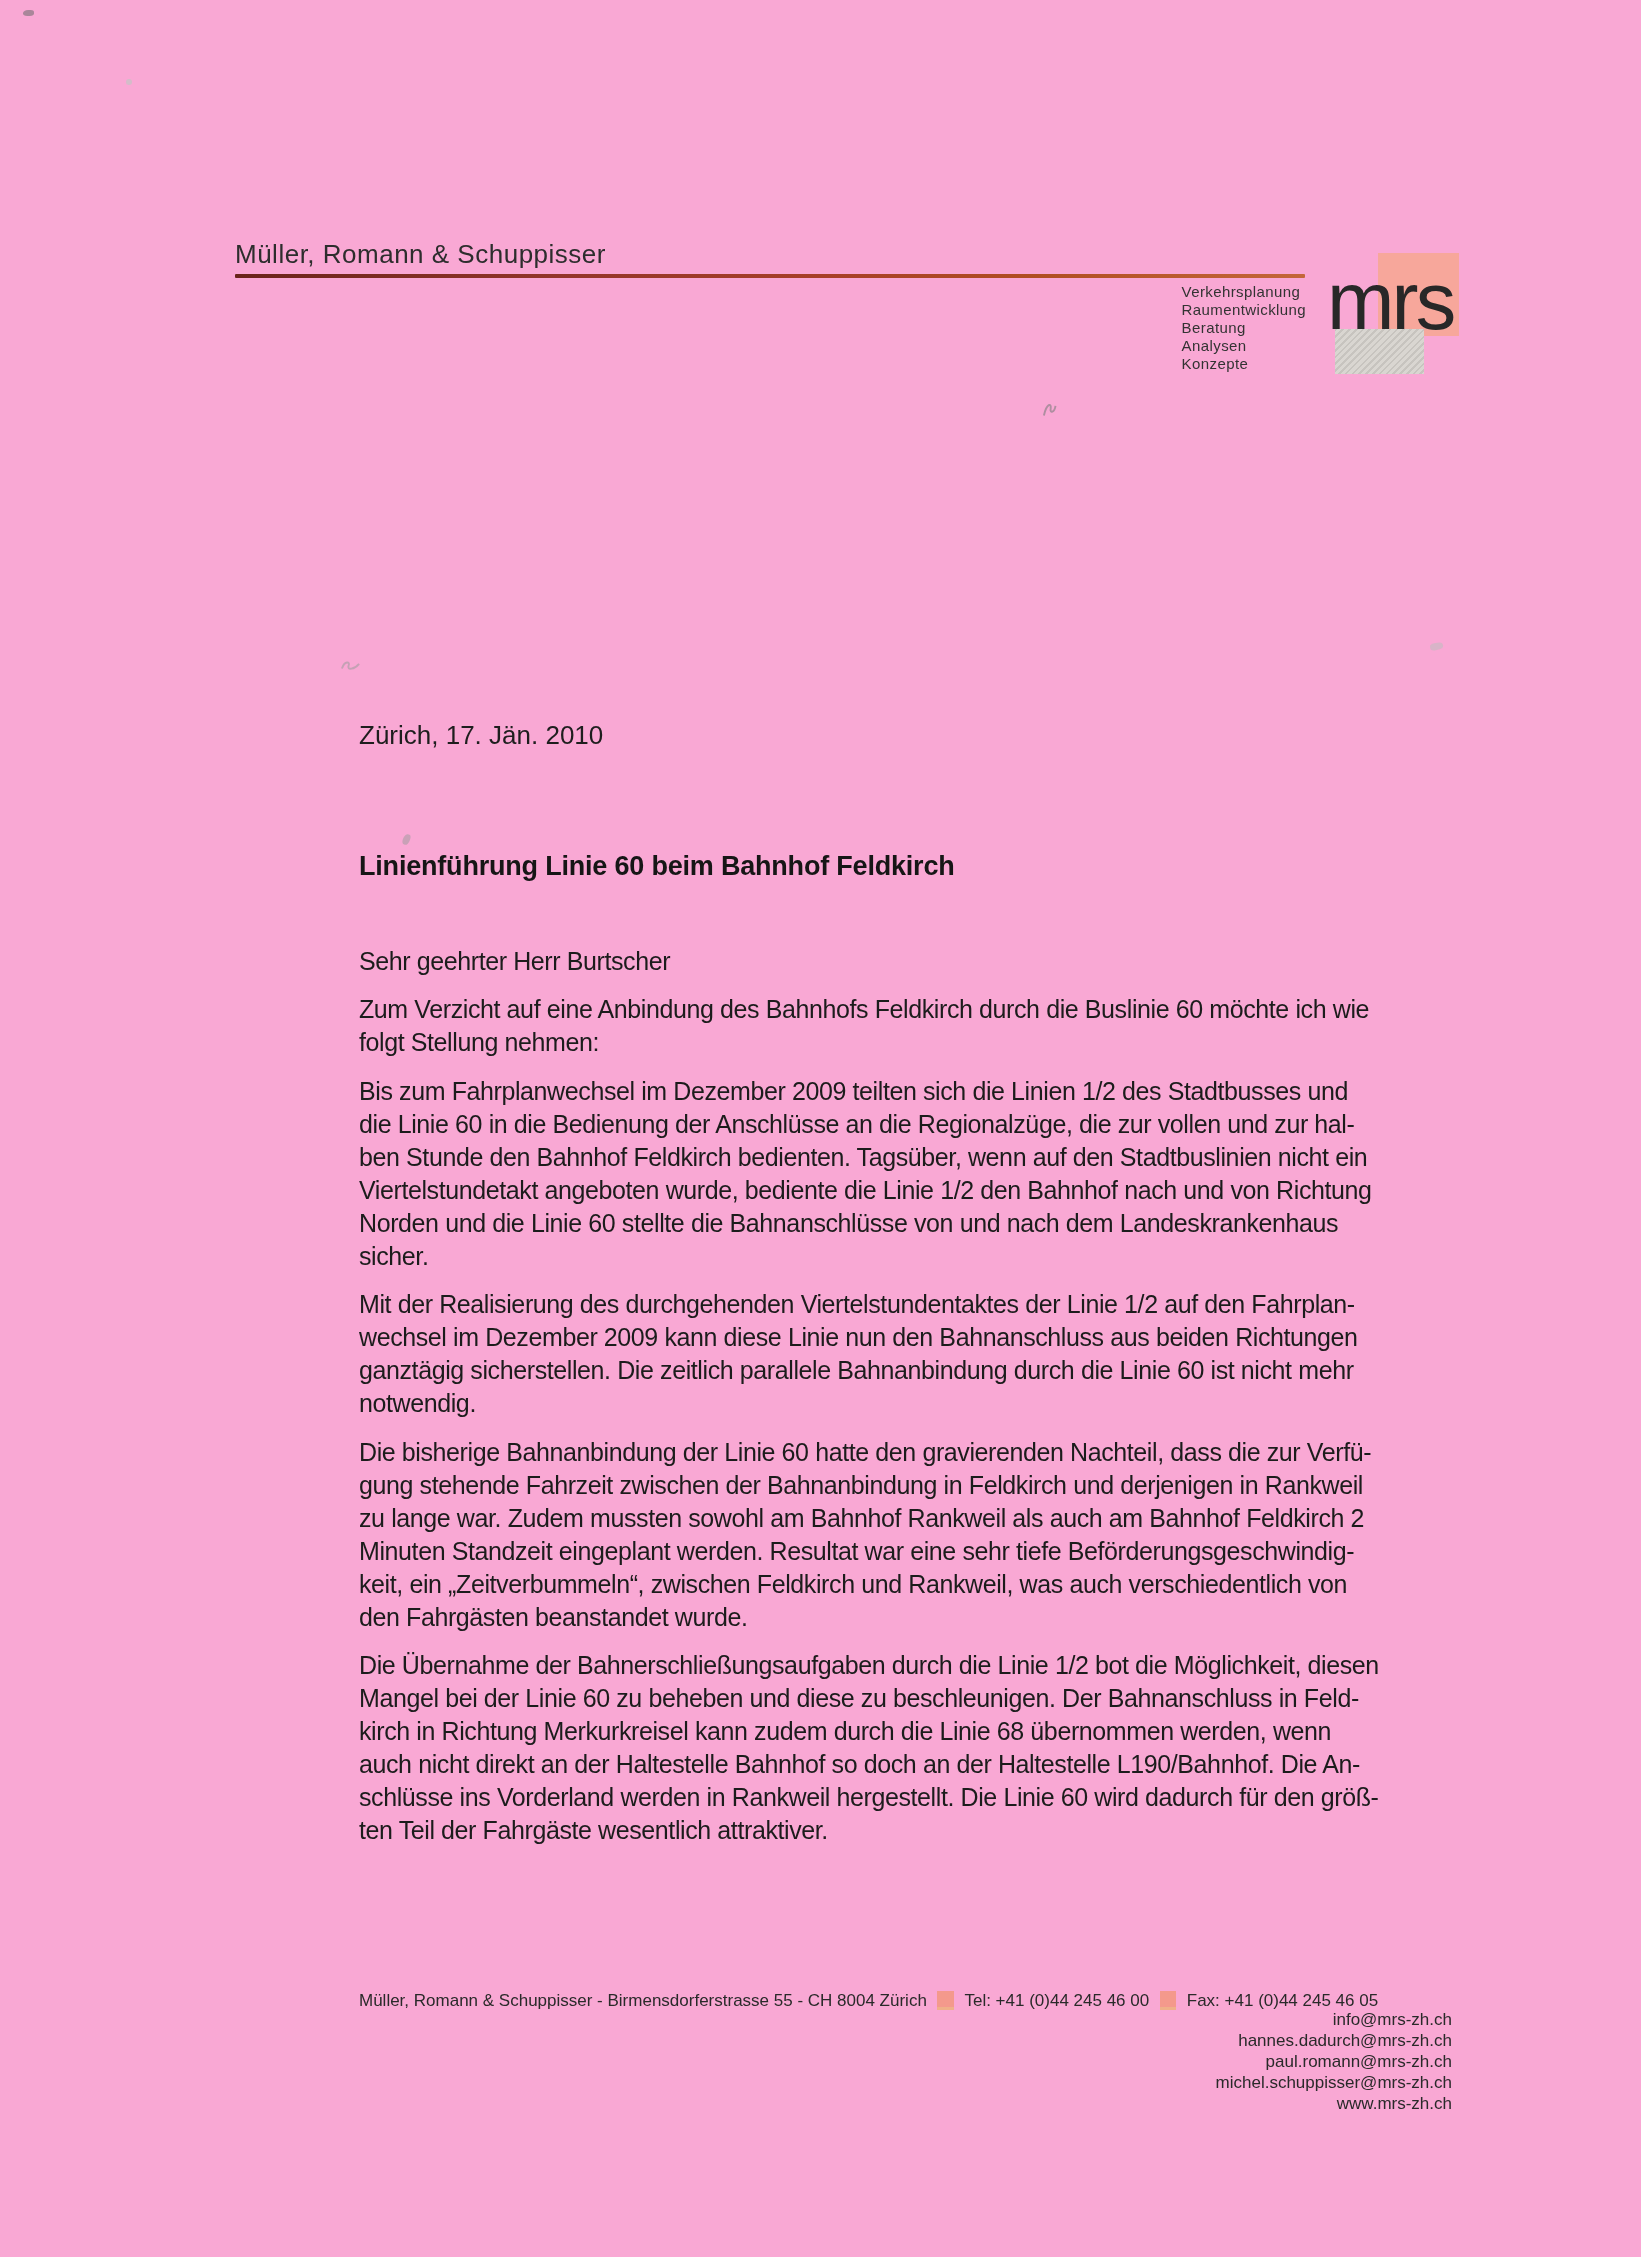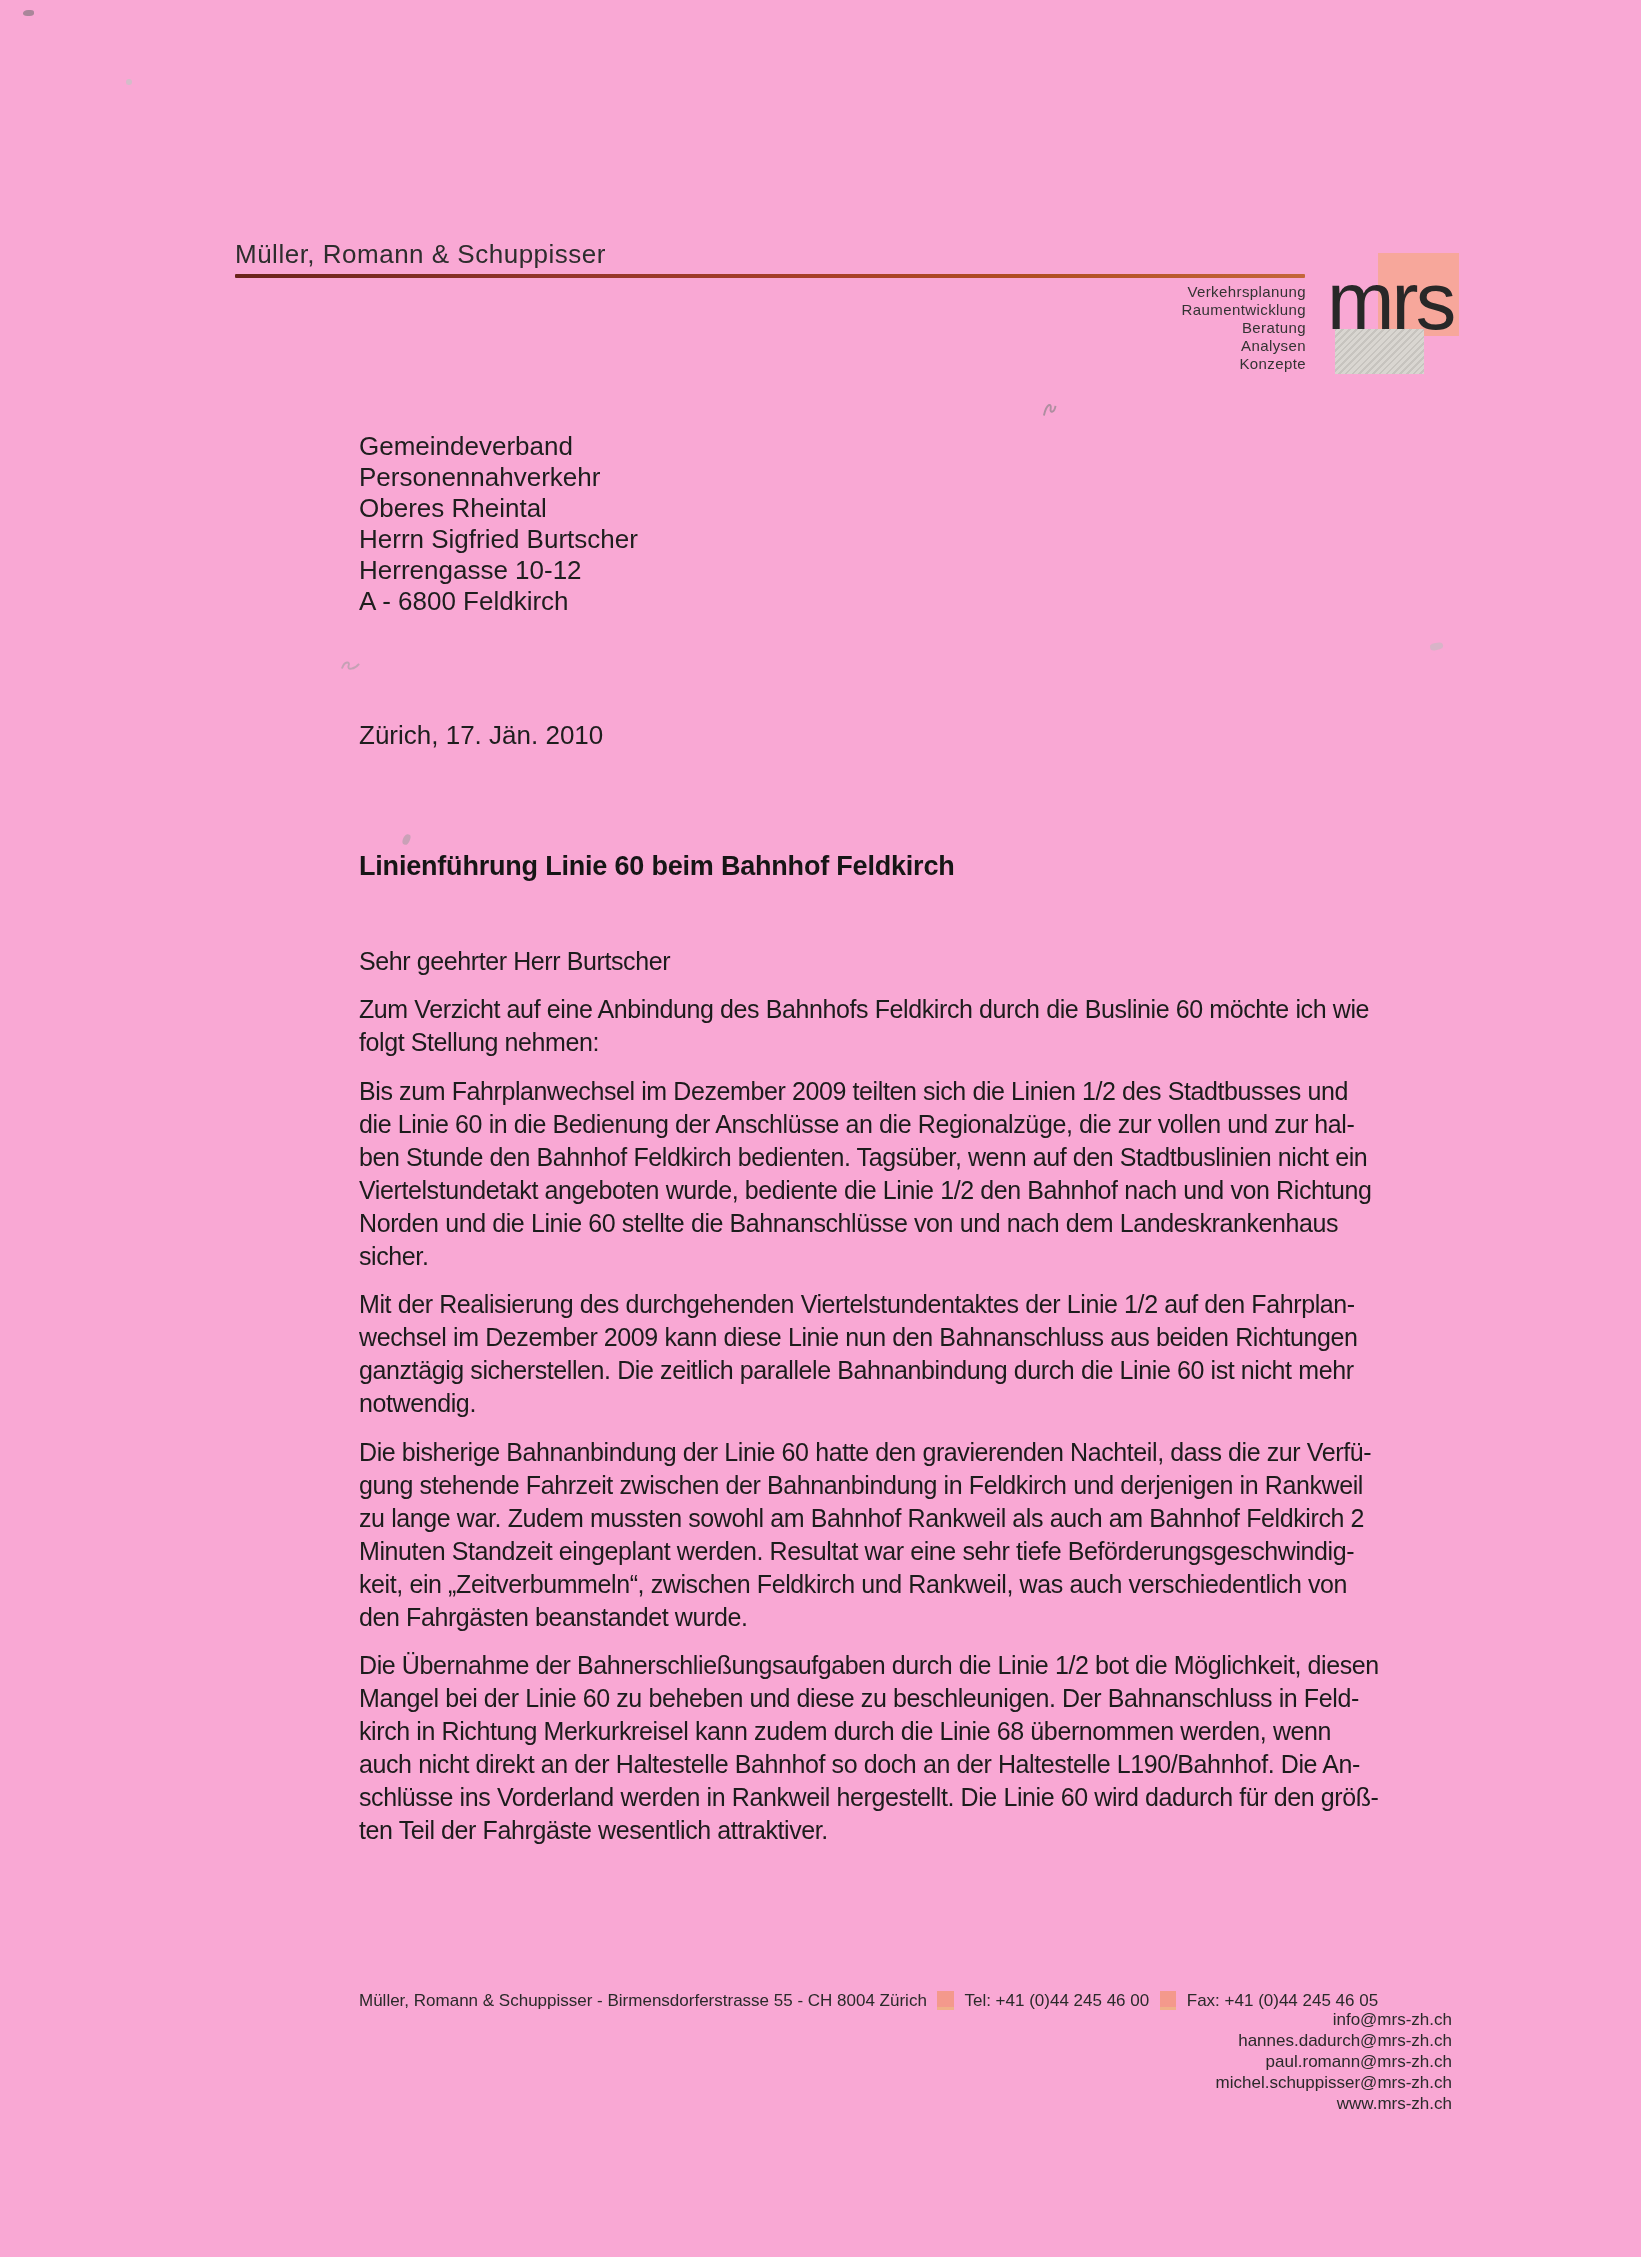--- a/index.html
+++ b/index.html
@@ -16,21 +16,21 @@
     position:absolute;left:235px;top:239px;
     font-size:26px;line-height:31px;letter-spacing:0.5px;color:#2d2d2d;
   }
   .letterhead-rule{
     position:absolute;left:235px;top:274px;width:1070px;height:3.9px;
     background:linear-gradient(90deg,#69231a,#93352a 30%,#a83f28 55%,#b14e22 75%,#c4663a);
     border-radius:1px;
   }
   .services{
     position:absolute;right:335px;top:283px;
-    text-align:right;font-size:15px;line-height:18px;
+    font-size:15px;line-height:18px;
     letter-spacing:0.4px;color:#333;
   }
   .logo-pink{
     position:absolute;left:1378px;top:253px;width:81px;height:83px;
     background:#f7a79b;
   }
   .logo-gray{
     position:absolute;left:1335px;top:329px;width:89px;height:45px;
     background:repeating-linear-gradient(135deg,#c7c4bf 0 1.9px,#d9d6d1 1.9px 4.8px);
   }
@@ -97,28 +97,20 @@
     <div>Raumentwicklung</div>
     <div>Beratung</div>
     <div>Analysen</div>
     <div>Konzepte</div>
   </div>
 
   <div class="logo-pink"></div>
   <div class="logo-gray"></div>
   <div class="logo-mrs">mrs</div>
 
-  <div class="recipient">
-    <div>Gemeindeverband</div>
-    <div>Personennahverkehr</div>
-    <div>Oberes Rheintal</div>
-    <div>Herrn Sigfried Burtscher</div>
-    <div>Herrengasse 10-12</div>
-    <div>A - 6800 Feldkirch</div>
-  </div>
 
   <div class="dateline">Zürich, 17. Jän. 2010</div>
   <div class="subject">Linienführung Linie 60 beim Bahnhof Feldkirch</div>
 
   <div class="body-block">
     <p class="body-text">Sehr geehrter Herr Burtscher</p>
     <p class="body-text">Zum Verzicht auf eine Anbindung des Bahnhofs Feldkirch durch die Buslinie 60 möchte ich wie
 folgt Stellung nehmen:</p>
     <p class="body-text">Bis zum Fahrplanwechsel im Dezember 2009 teilten sich die Linien 1/2 des Stadtbusses und
 die Linie 60 in die Bedienung der Anschlüsse an die Regionalzüge, die zur vollen und zur hal-

